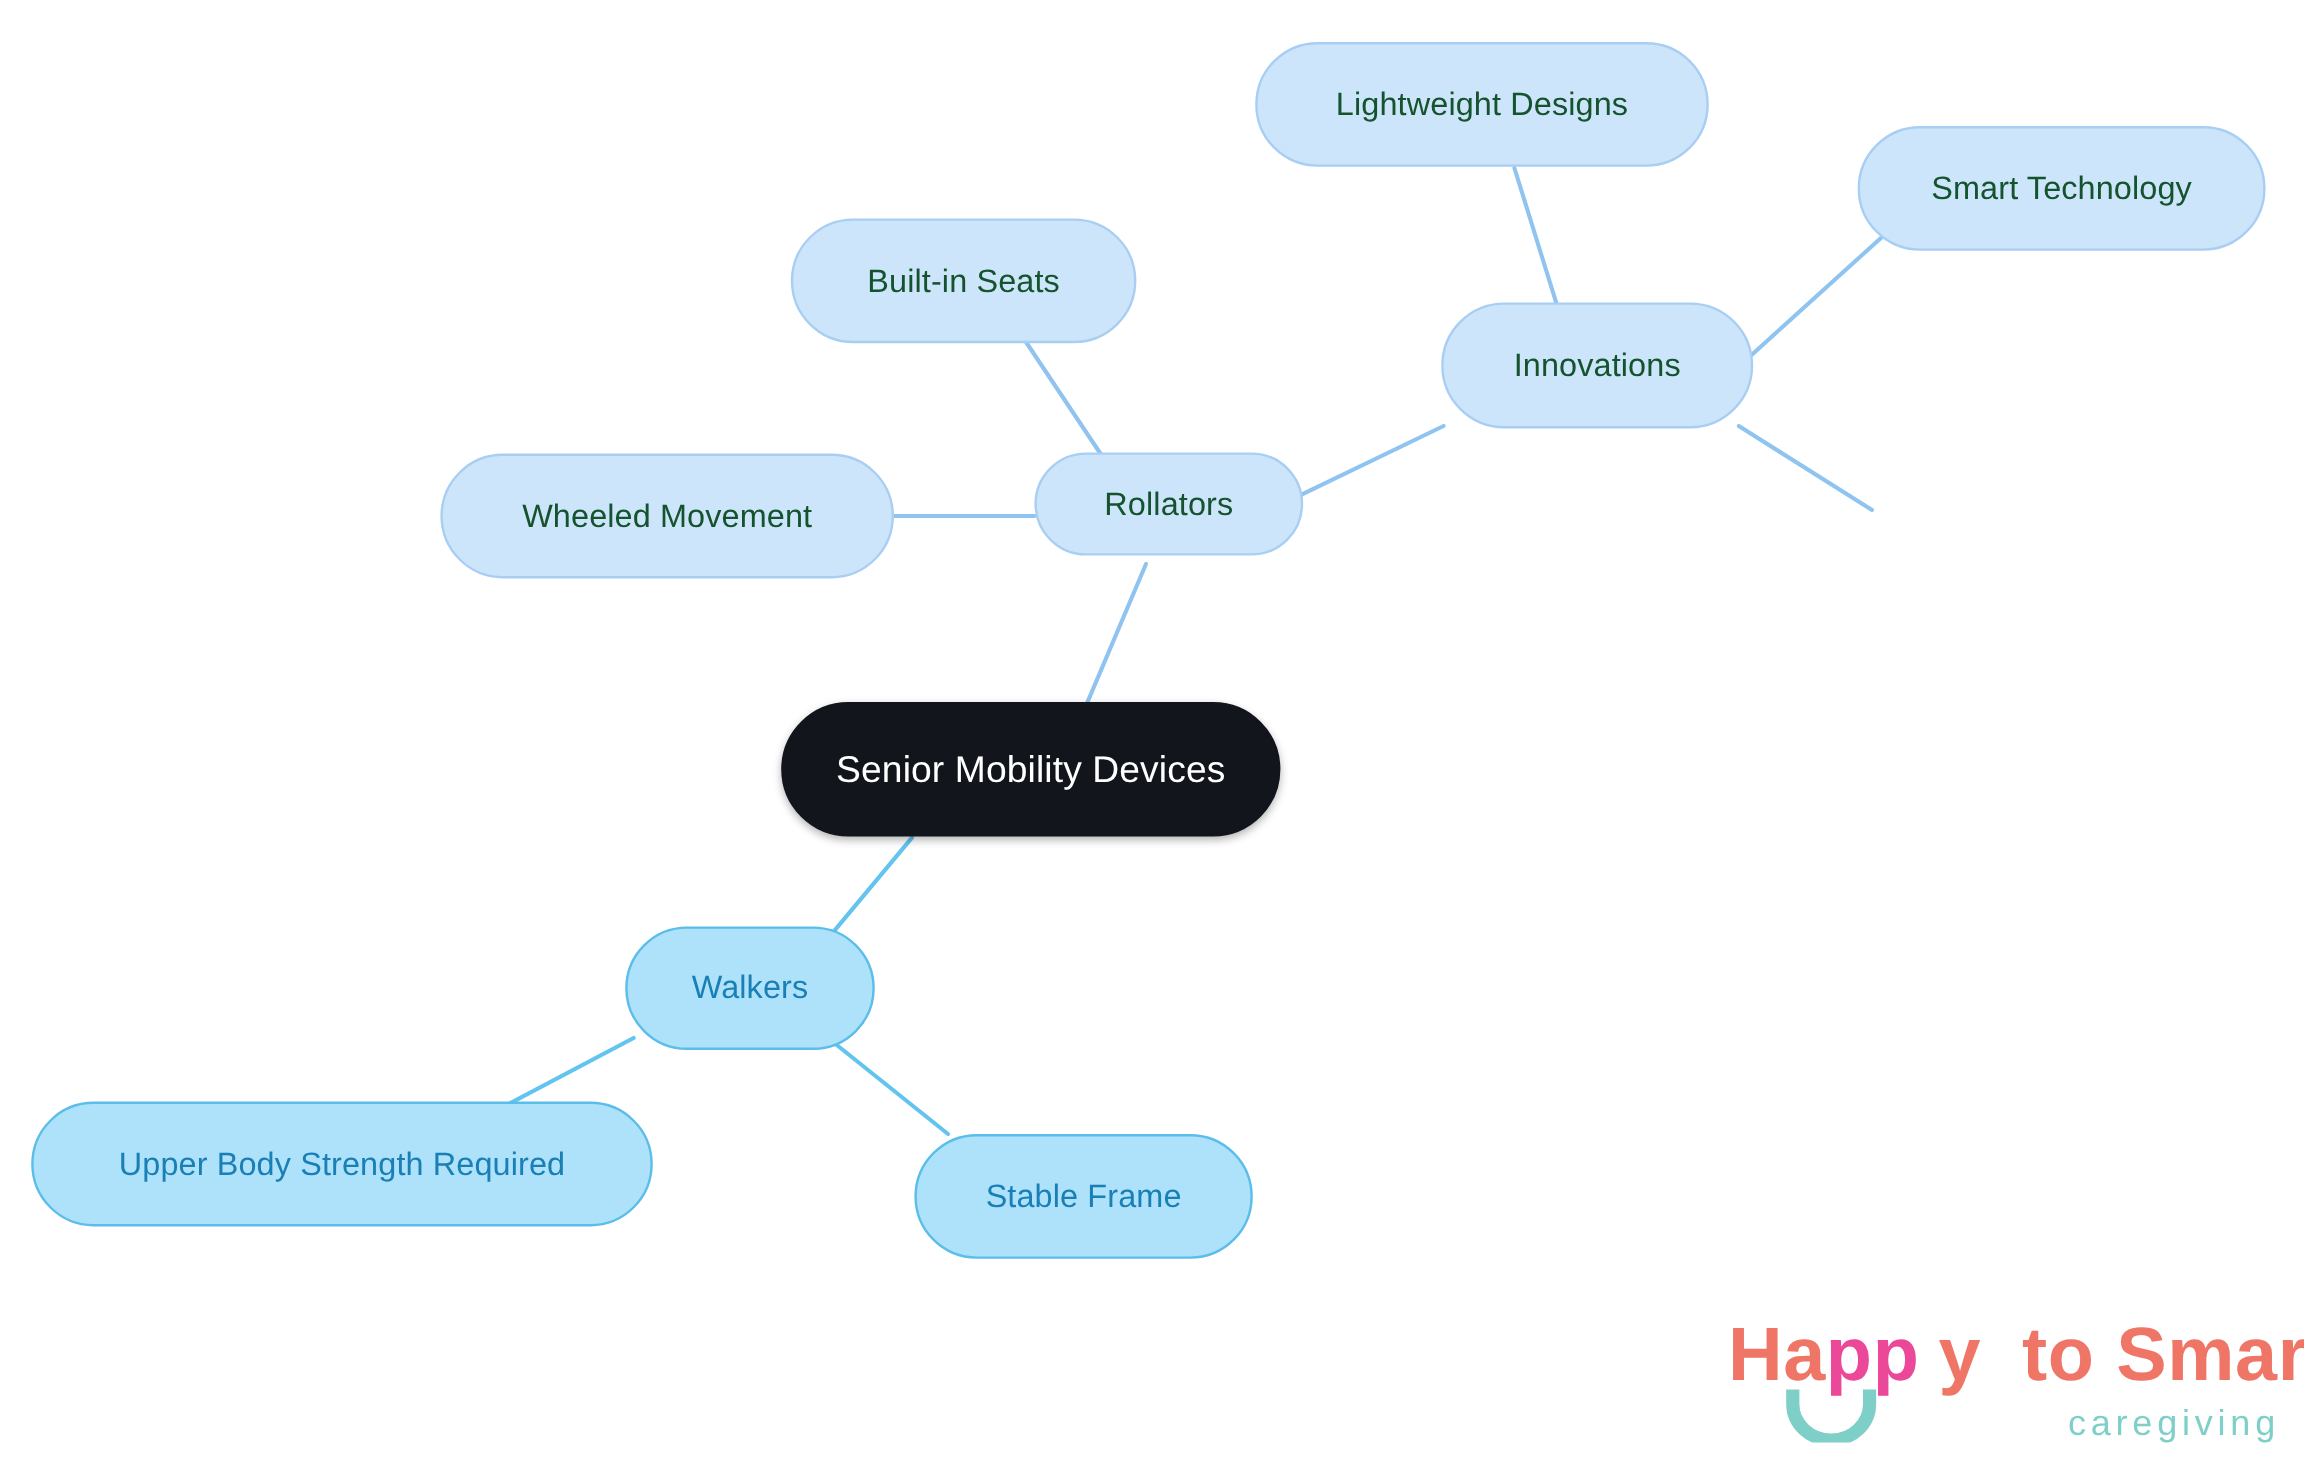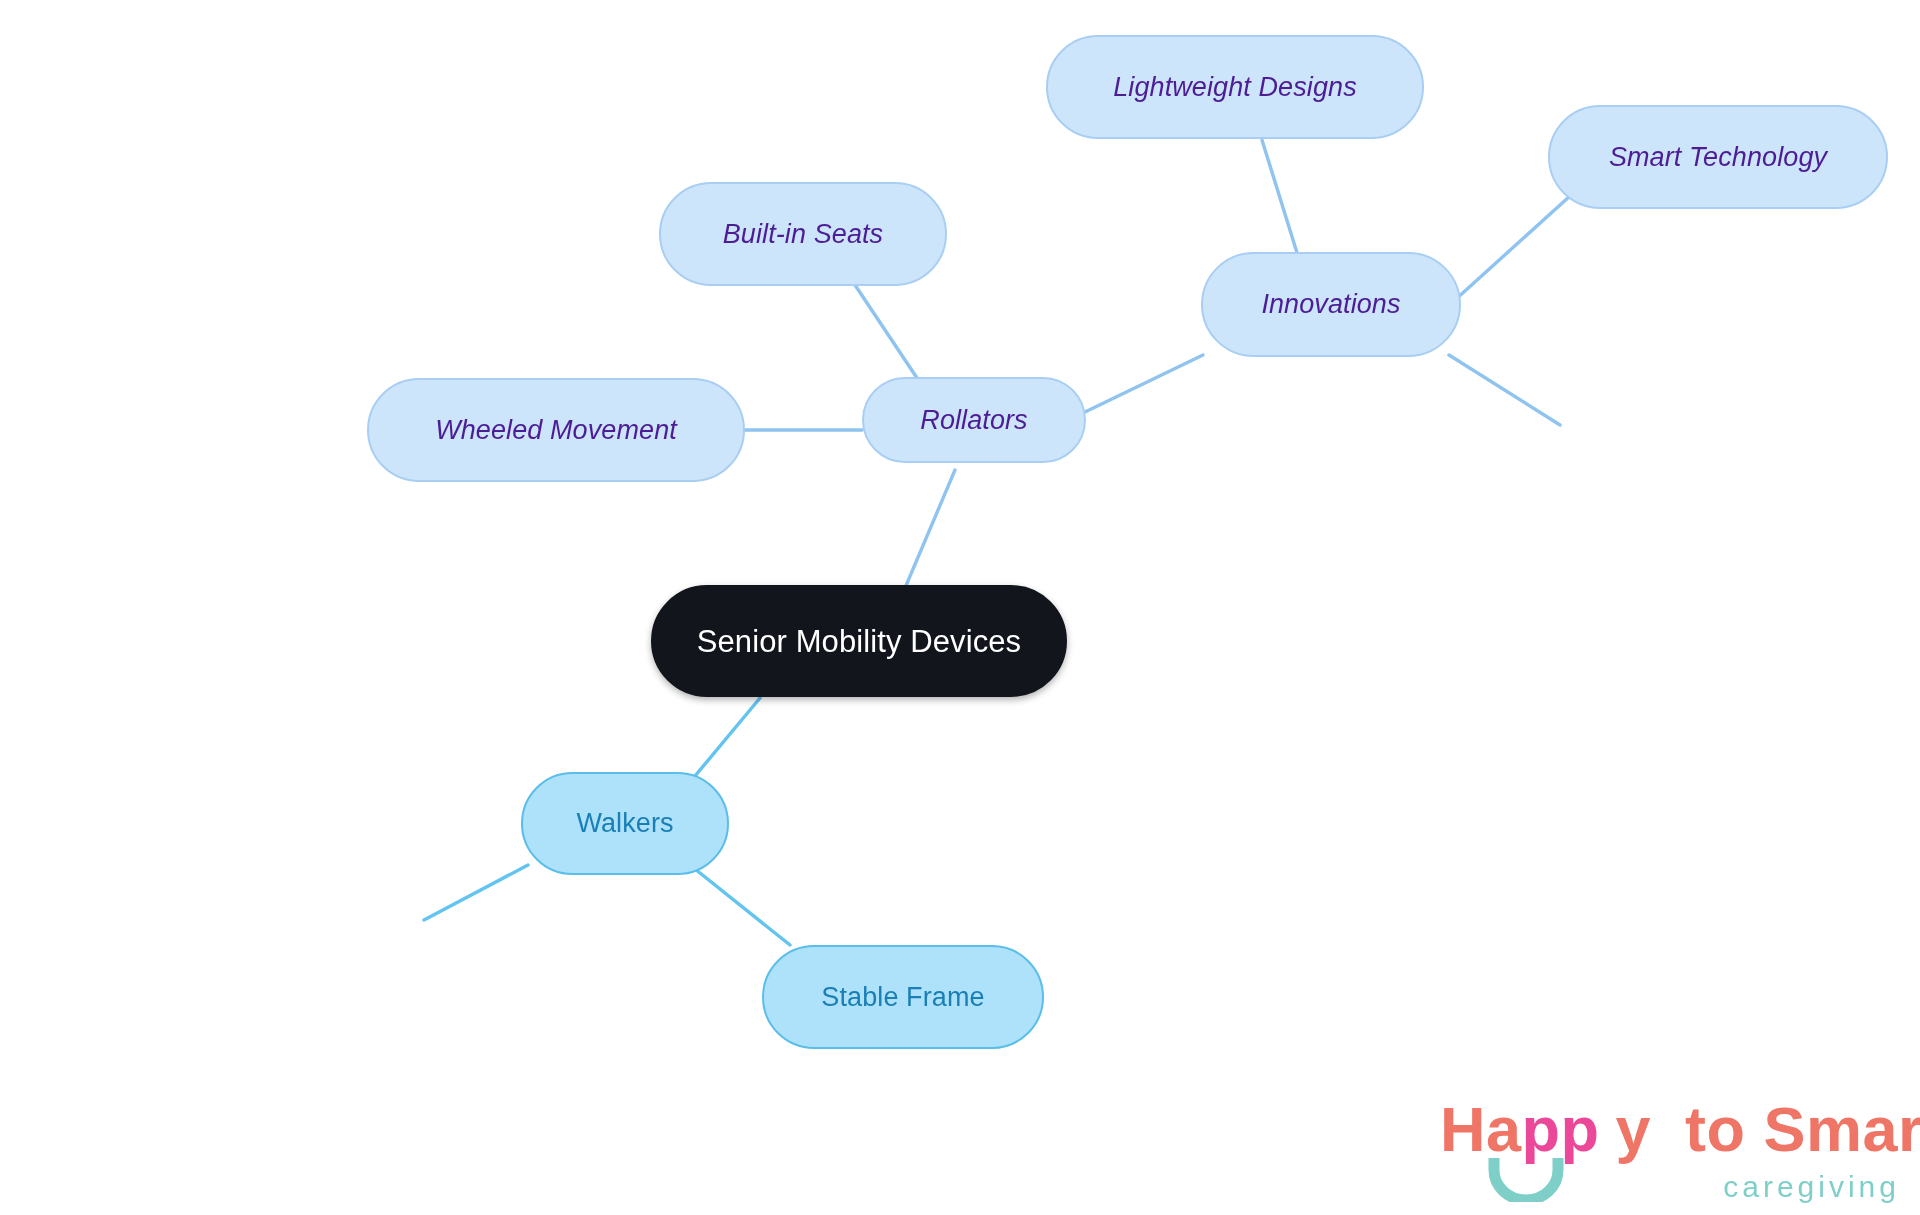--- a/index.html
+++ b/index.html
@@ -31,22 +31,21 @@
     background:#12151c;
     border-color:#12151c;
     color:#ffffff;
     font-size:31px;
     box-shadow:0 3px 7px rgba(0,0,0,0.30);
   }
   
   .node.pal-a{
     background:#cde5fb;
     border-color:#a9cef3;
-    color:#4c1d95;
-    font-style:italic;
+    color:#14532d;
   }
   
   .node.pal-b{
     background:#aee2fb;
     border-color:#5bbde9;
     color:#1a7fb5;
   }
   .node.branch{font-size:27px;}
   .node.leaf{font-size:27px;}
 
@@ -130,20 +129,23 @@
 
   <div class="node leaf pal-a" style="left:1548px;top:105px;width:340px;height:104px;">
     <span class="label">Smart Technology</span>
   </div>
 
 
   <div class="node branch pal-b" style="left:521px;top:772px;width:208px;height:103px;">
     <span class="label">Walkers</span>
   </div>
 
+  <div class="node leaf pal-b" style="left:26px;top:918px;width:518px;height:104px;">
+    <span class="label">Upper Body Strength Required</span>
+  </div>
 
   <div class="node leaf pal-b" style="left:762px;top:945px;width:282px;height:104px;">
     <span class="label">Stable Frame</span>
   </div>
 
   <div id="logo">
     <div class="logo-word">
       <span class="lg-coral">Ha</span><span class="lg-teal">pp</span><span class="lg-coral">y</span><span class="lg-coral"> to Smart</span>
     </div>
     <svg id="logo-smile" width="76" height="46" viewBox="0 0 76 46" xmlns="http://www.w3.org/2000/svg">

